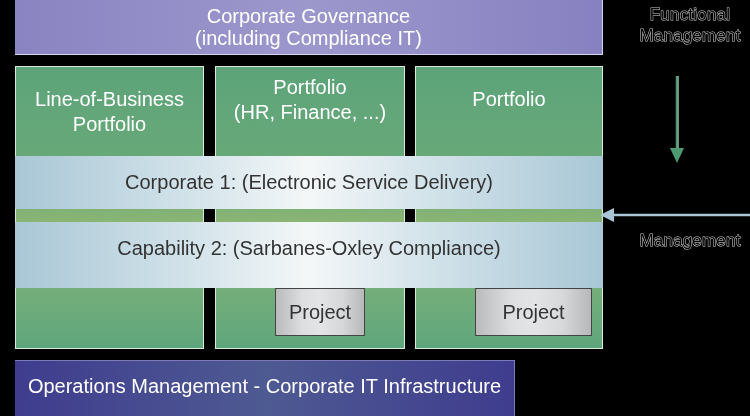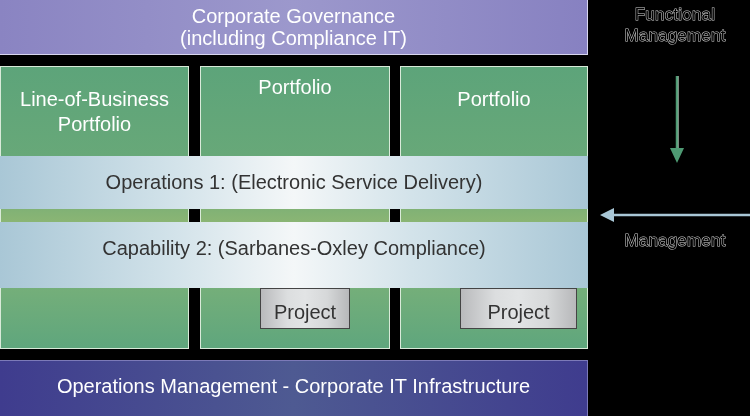--- a/index.html
+++ b/index.html
@@ -1,41 +1,41 @@
 <!DOCTYPE html>
 <html><head>
 <meta charset="utf-8">
 <style>
   html, body { margin:0; padding:0; }
   body { width:750px; height:416px; background:#000; position:relative; overflow:hidden;
          font-family:"Liberation Sans", sans-serif; }
-  .abs { position:absolute; box-sizing:border-box; }
+  .abs { position:absolute; box-sizing:border-box;margin-left:15px; }
   .gov { left:0; top:0; width:588px; height:55px;
          background:linear-gradient(90deg,#8a84c2 0%,#9c98cc 50%,#8781c1 100%);
          border-right:1px solid #d8d6ee; border-bottom:1px solid #d8d6ee;
          color:#fff; text-align:center; font-size:20px; line-height:22px; padding-top:5px; }
   .gov .line { display:block; }
   .copy { right:14px; top:6px; font-size:12px; color:#a19dd0; }
   .col { top:66px; height:283px;
          background:linear-gradient(180deg,#5da47a 0%,#6aa978 40%,#8ab574 55%,#7db278 70%,#5fa67d 100%);
          border:1px solid #d9ead9; color:#fff; text-align:center; font-size:20px; line-height:25px; }
   .col-lob { left:0; width:189px; }
   .col-corp { left:200px; width:190px; }
   .col-it { left:400px; width:188px; }
   .col .txt { display:block; }
   .band { left:0; width:588px; color:#333; text-align:center; font-size:20px;
           background:linear-gradient(90deg,#a9c7d6 0%,#d3e3ea 30%,#f4f7f8 50%,#d3e3ea 70%,#a9c7d6 100%); }
   .band1 { top:156px; height:53px; line-height:53px; }
   .band2 { top:222px; height:66px; line-height:52px; }
-  .proj { top:288px; height:41px; border:1px solid #444;
+  .proj { top:288px; height:48px; border:1px solid #444;
           background:linear-gradient(90deg,#b9babc 0%,#dcdedf 30%,#e2e4e5 50%,#d6d8d9 75%,#b7b8ba 100%);
           color:#333; font-size:20px; text-align:center; line-height:47px; }
   .proj1 { left:260px; width:90px; }
   .proj2 { left:460px; width:117px; }
-  .ops { left:0; top:360px; width:588px; height:56px;
+  .ops { left:0; top:360px; width:500px; height:56px;
          background:linear-gradient(90deg,#3f3c8e 0%,#4e5a92 50%,#3f3c8e 100%);
          border-top:1px solid #7c7ab8; border-right:1px solid #7c7ab8;
          color:#fff; text-align:center; font-size:20px; line-height:50px; }
   .side-label { color:#000; text-align:center; font-size:17px; line-height:21px;
                 -webkit-text-stroke:1px #cfcfcf; paint-order:stroke fill; letter-spacing:0.2px; }
   .func { left:600px; top:4px; width:150px; }
   .capm { left:600px; top:230px; width:150px; }
   svg { position:absolute; }
 </style>
 </head>
@@ -45,26 +45,27 @@
   <span class="line">Corporate Governance</span>
   <span class="line">(including Compliance IT)</span>
 </div>
 
 <div class="abs col col-lob" style="padding-top:20px;">
   <span class="txt">Line-of-Business</span>
   <span class="txt">Portfolio</span>
 </div>
 <div class="abs col col-corp" style="padding-top:8px;">
   <span class="txt">Portfolio</span>
+  <span class="txt">(HR, Finance, ...)</span>
 </div>
 <div class="abs col col-it" style="padding-top:20px;">
   <span class="txt">Portfolio</span>
 </div>
 
-<div class="abs band band1">Operations 1: (Electronic Service Delivery)</div>
+<div class="abs band band1">Corporate 1: (Electronic Service Delivery)</div>
 <div class="abs band band2">Capability 2: (Sarbanes-Oxley Compliance)</div>
 
 <div class="abs proj proj1">Project</div>
 <div class="abs proj proj2">Project</div>
 
 <div class="abs ops">Operations Management - Corporate IT Infrastructure</div>
 
 <div class="abs side-label func">
   <div>Functional</div>
   <div>Management</div>

